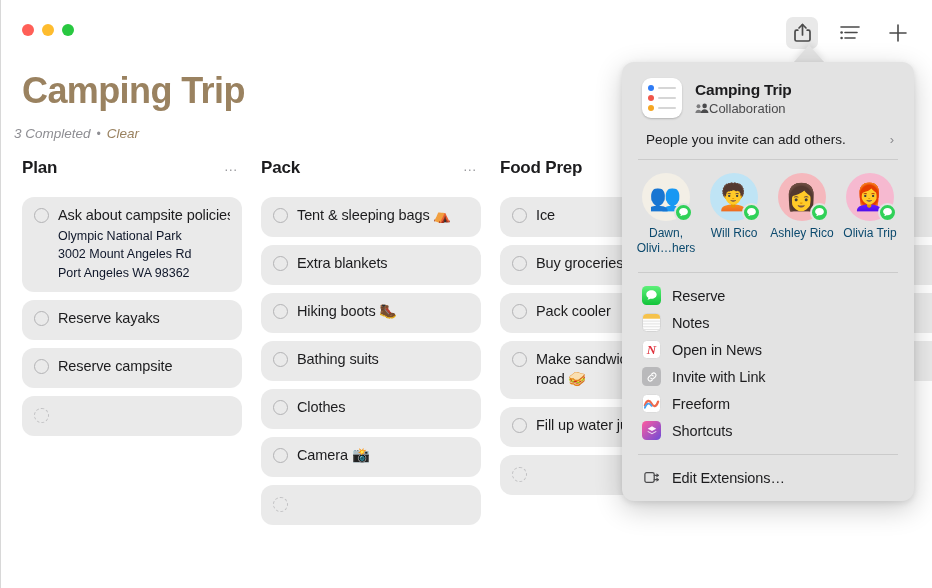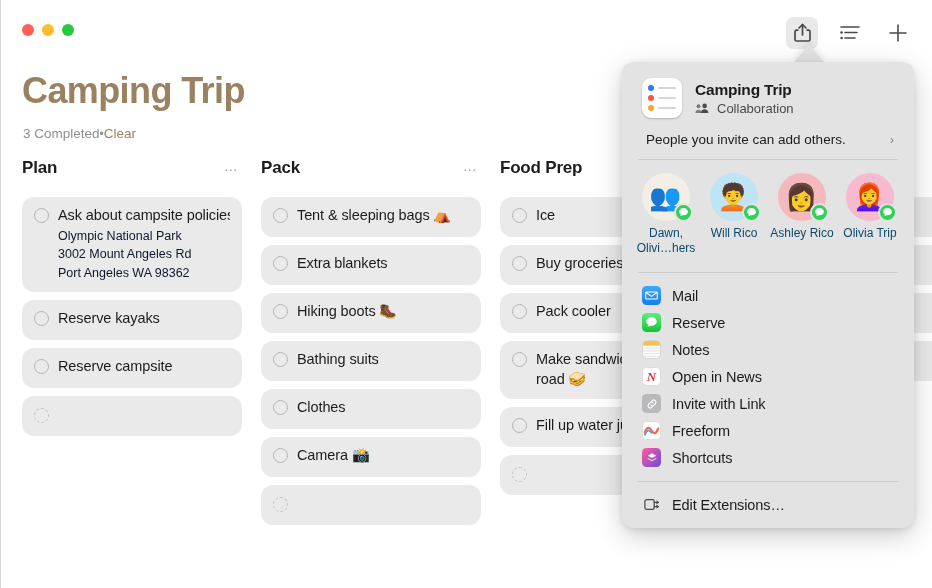--- a/index.html
+++ b/index.html
@@ -42,23 +42,23 @@
   }
   .tb-btn.active { background:#e9e9e9; }
 
   
   .title {
     position:absolute; left:22px; top:72px;
     font-size:36px; font-weight:bold; letter-spacing:-0.6px;
     color:#9a8260; line-height:1.05;
   }
   .subtitle {
-    position:absolute; left:23px; top:126px;
+    position:absolute; left:14px; top:126px;
     font-size:13.5px; color:#8e8e93;
-    display:flex; align-items:center; 
+    display:flex; align-items:center; gap:6px;font-style:italic;
   }
   .subtitle .dot { color:#8e8e93; font-size:12px; }
   .subtitle .clear { color:#9a8260; }
 
   
   .columns {
     position:absolute; left:0; top:156px; right:0; bottom:0;
     display:flex; gap:0;
     padding-left:22px;
   }
@@ -133,21 +133,21 @@
   .ri-row { display:flex; align-items:center; gap:4px; }
   .ri-dot { width:6px; height:6px; border-radius:50%; }
   .ri-dot.blue   { background:#2f7bf5; }
   .ri-dot.red    { background:#f0564a; }
   .ri-dot.orange { background:#f5a623; }
   .ri-line { flex:1; height:1.6px; background:#d6d6d6; border-radius:1px; }
   .pop-title {
     font-size:15.5px; font-weight:bold; color:#1c1c1e; letter-spacing:-0.2px;
   }
   .pop-sub {
-    font-size:13px; color:#4a4a4c; display:flex; align-items:center; gap:8px;
+    font-size:13px; color:#4a4a4c; display:flex; align-items:center; gap:0;
     margin-top:2px;
   }
   .pop-note {
     display:flex; align-items:center; justify-content:space-between;
     padding:14px 20px 0 24px;
     font-size:13.5px; color:#1c1c1e;text-align:right;
   }
   .chev { color:#8b8b8e; font-size:13px; }
   .pop-sep {
     height:1px; background:#cbcbcb; margin:12px 16px 0 16px;
@@ -479,29 +479,20 @@
             </div>
           </div>
           <div class="person-name">Olivia Trip</div>
         </div>
       </div>
 
     <div class="pop-sep"></div>
 
     <div class="menu" id="share-menu">
         <div class="menu-item">
-          <span class="app-icon ic-mail">
-            <svg viewBox="0 0 20 14" width="13" height="9">
-              <path d="M1 2 L10 8.4 L19 2" stroke="#fff" stroke-width="1.6" fill="none" stroke-linejoin="round"></path>
-              <rect x="1" y="1.6" width="18" height="11" rx="1.6" stroke="#fff" stroke-width="1.6" fill="none"></rect>
-            </svg>
-          </span>
-          <span>Mail</span>
-        </div>
-        <div class="menu-item">
           <span class="app-icon ic-messages">
             <svg viewBox="0 0 12 12" width="13" height="13">
               <path d="M6 1.1c-2.7 0-4.8 1.7-4.8 3.9 0 1.3.8 2.4 2 3.1-.1.7-.5 1.3-1 1.7 0 0 1.6-.1 2.6-.9.4.1.8.1 1.2.1 2.7 0 4.8-1.7 4.8-3.9S8.7 1.1 6 1.1z" fill="#fff"></path>
             </svg>
           </span>
           <span>Reserve</span>
         </div>
         <div class="menu-item">
           <span class="app-icon ic-notes">
             <svg viewBox="0 0 18 18" width="19" height="19">

